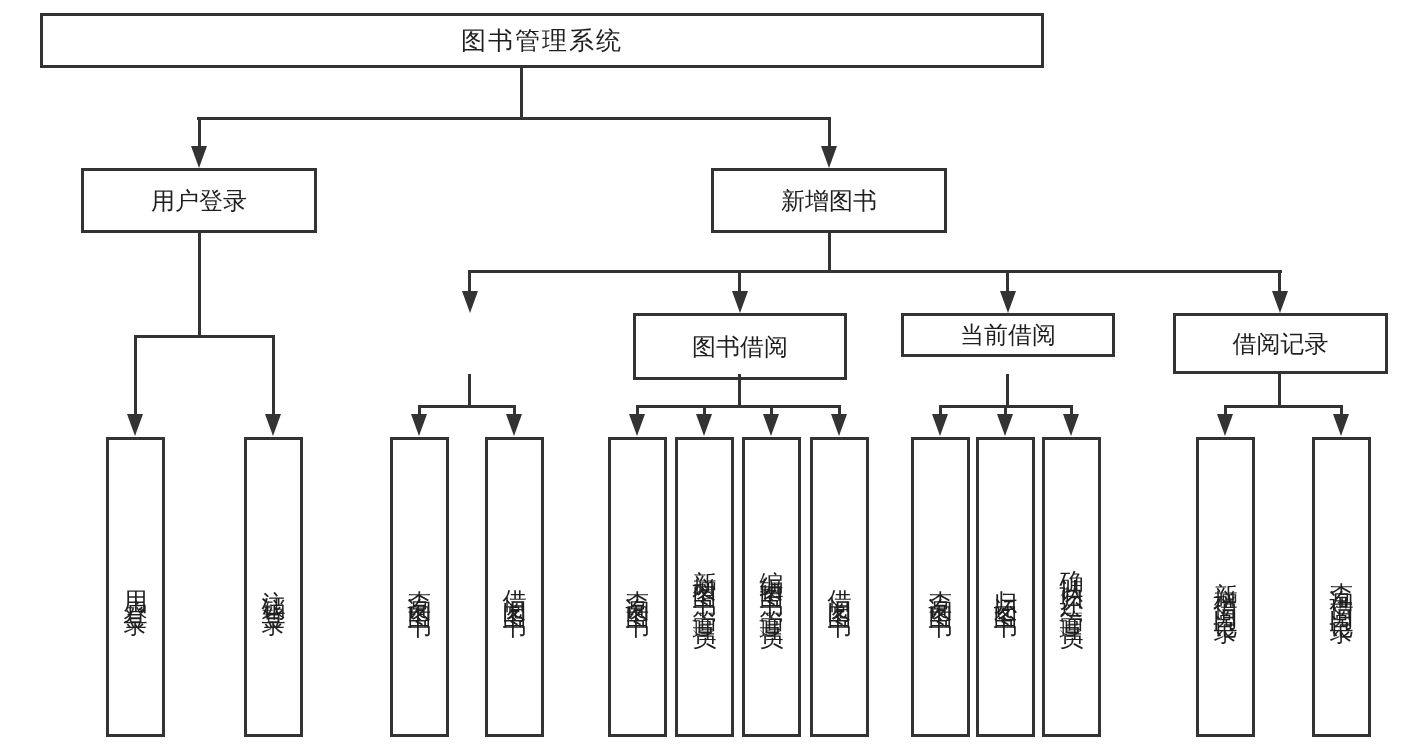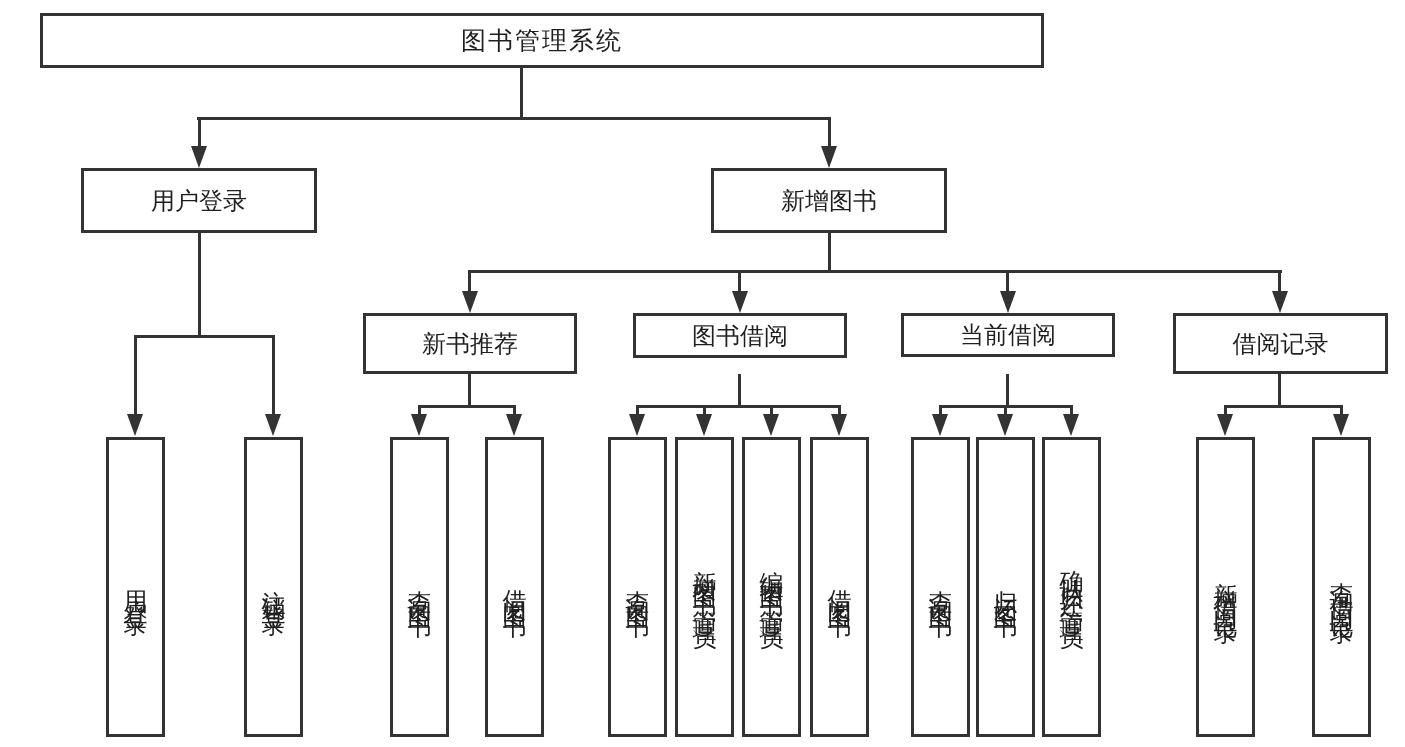--- a/index.html
+++ b/index.html
@@ -73,24 +73,21 @@
     <span>图书管理系统</span>
   </div>
 
   <div class="box" style="left:81px;top:168px;width:236px;height:65px;">
     <span>用户登录</span>
   </div>
   <div class="box" style="left:711px;top:168px;width:236px;height:65px;">
     <span>新增图书</span>
   </div>
 
-  <div class="box" style="left:363px;top:313px;width:214px;height:61px;">
-    <span>新书推荐</span>
-  </div>
-  <div class="box" style="left:633px;top:313px;width:214px;height:45px;">
+  <div class="box" style="left:633px;top:313px;width:214px;height:67px;">
     <span>图书借阅</span>
   </div>
   <div class="box" style="left:901px;top:313px;width:214px;height:44px;">
     <span>当前借阅</span>
   </div>
   <div class="box" style="left:1173px;top:313px;width:215px;height:61px;">
     <span>借阅记录</span>
   </div>
 
   <div class="box leaf" style="left:106px;top:437px;">

